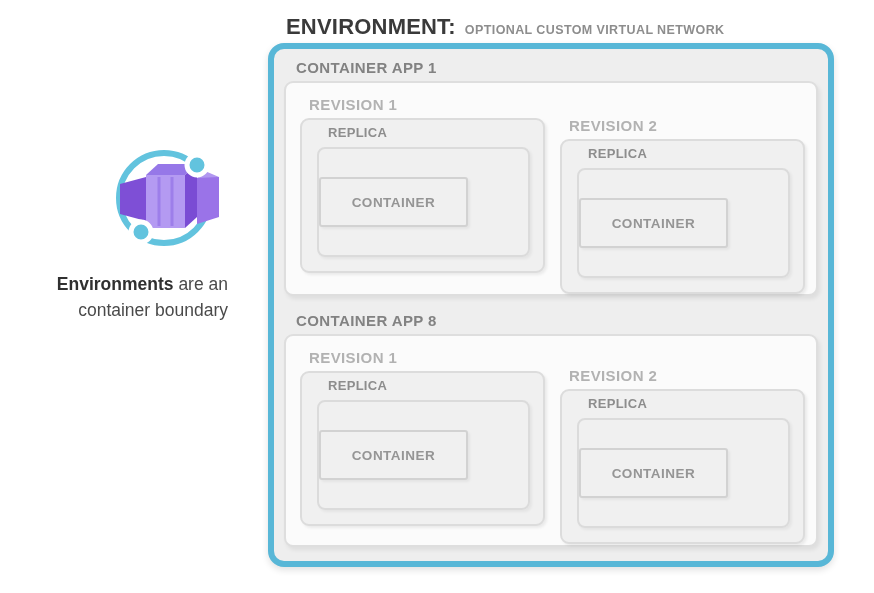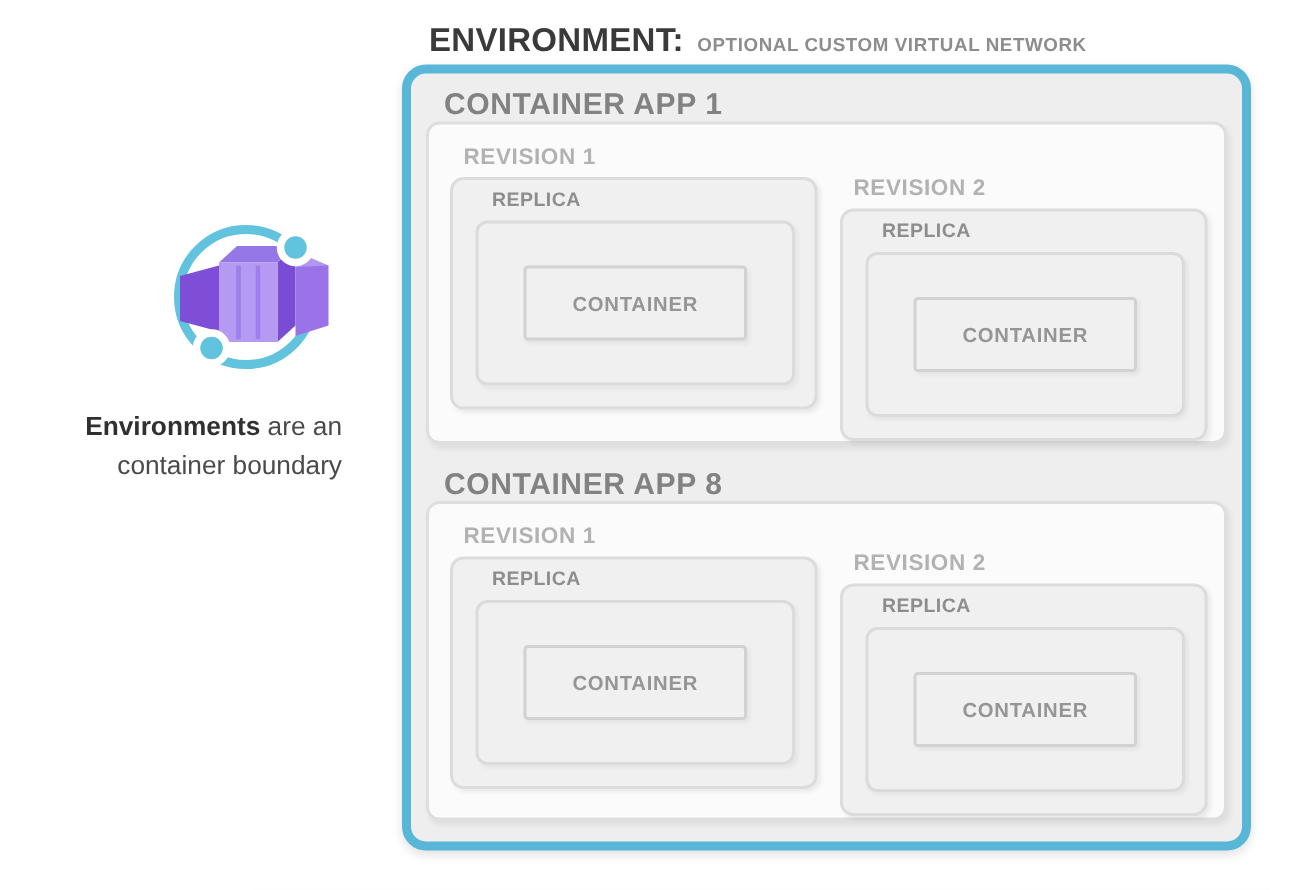--- a/index.html
+++ b/index.html
@@ -18,21 +18,21 @@
   .desc b { color:#303030; }
 
   
   .icon-wrap { position:absolute; left:106px; top:144px; width:116px; height:108px; }
 
   
   .env { position:absolute; left:268px; top:43px; width:566px; height:524px;
          background:#eeeeee; border:6px solid #58b7d7; border-radius:16px;
          box-shadow:0 3px 7px rgba(0,0,0,.12); }
 
-  .app-label { position:absolute; left:22px; font-size:20px; font-weight:bold;
+  .app-label { position:absolute; left:22px; font-size:15px; font-weight:bold;
                color:#828282; letter-spacing:.4px; white-space:nowrap; }
   .app-label.app1 { top:10px; }
   .app-label.app2 { top:263px; }
 
   .app-box { position:absolute; left:10px; width:534px; background:#fbfbfb;
              border:2px solid #dedede; border-radius:9px;
              box-shadow:2px 3px 4px rgba(0,0,0,.07); }
   .app-box.app1 { top:32px;  height:215px; }
   .app-box.app2 { top:285px; height:213px; }
 
@@ -46,21 +46,21 @@
 
   .replica { margin-top:2px; width:245px; height:155px; background:#f0f0f0;
              border:2px solid #dcdcdc; border-radius:9px;
              box-shadow:2px 2px 3px rgba(0,0,0,.07); position:relative; }
   .replica-label { position:absolute; left:26px; top:5px; font-size:13px; font-weight:bold;
                    color:#8d8d8d; letter-spacing:.3px; white-space:nowrap; }
 
   .pod { position:absolute; left:15px; top:27px; width:213px; height:110px;
          border:2px solid #dbdbdb; border-radius:8px;
          box-shadow:2px 2px 3px rgba(0,0,0,.05);
-         display:flex; align-items:center; justify-content:center; }
+         display:flex; align-items:center; }
 
   .container-box { width:149px; height:50px; border:2px solid #d2d2d2; border-radius:3px;
                    background:#f0f0f0; box-shadow:2px 2px 3px rgba(0,0,0,.05);
                    display:flex; align-items:center; justify-content:center; }
   .container-label { font-size:13.5px; font-weight:bold; color:#959595; letter-spacing:.5px; white-space:nowrap; }
 </style>
 </head>
 <body>
 
 <div class="page">

